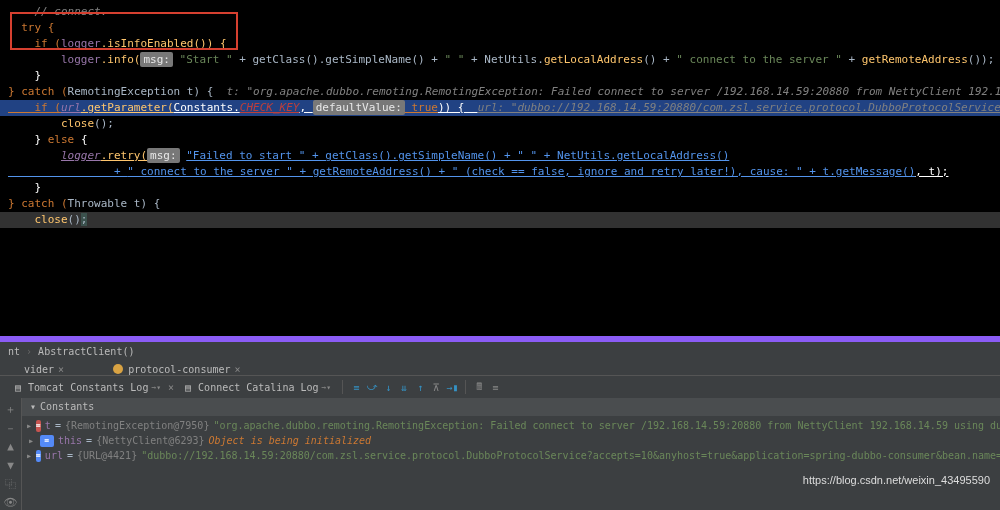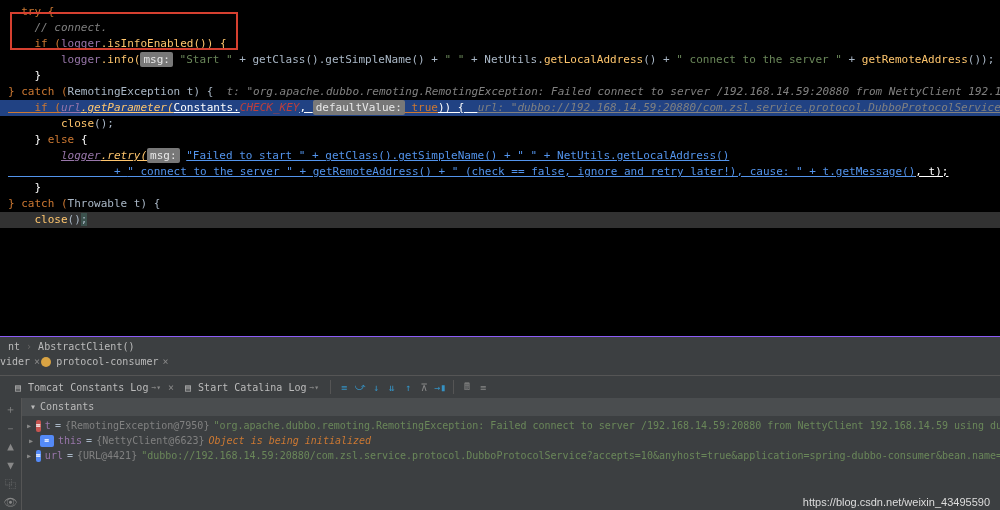--- a/index.html
+++ b/index.html
@@ -18,37 +18,37 @@
 .highlight-box { border: 2px solid #d64030; position: absolute; pointer-events: none; }
 .kw { color: #cc7832; }
 .comment { color: #808080; font-style: italic; }
 .method { color: #ffc66d; }
 .field { color: #9876aa; }
 .str { color: #6a8759; }
 .param-hint { background: #787878; color: #e8e8e8; padding: 1px 3px; border-radius: 2px; }
 .ident { color: #a9b7c6; }
 .paren { color: #a9b7c6; }
 .white { color: #ffffff; }
-.const-red { color: #bc3f3c; font-style: italic; }
+.const-red { color: #bc3f3c; font-style: italic; text-decoration: underline; }
 .orange-under { color: #cc7832; text-decoration: underline; }
-.yellow-under { color: #ffc66d; text-decoration: underline; font-style: italic; }
+.yellow-under { color: #ffc66d; text-decoration: underline; }
 .gray-under { color: #808080; text-decoration: underline; font-style: italic; }
 .blue-under { color: #5394ec; text-decoration: underline; }
 .purple-under { color: #9876aa; text-decoration: underline; font-style: italic; }
 .white-under { color: #ffffff; text-decoration: underline; }
 .hl-line { background: #214283; display: inline-block; width: 100%; }
 .brace-match { background: #3b514d; }
 .cursor-bg { background: #323232; }
 
-.breadcrumb { background: #3c3f41; color: #bbb; height: 20px; line-height: 20px; padding: 0 8px; font-size: 10px; border-top: 1px solid #8b5cf6; }
+.breadcrumb { background: #3c3f41; color: #bbb; height: 20px; line-height: 20px; padding: 0 8px; font-size: 10px; border-top: 6px solid #8b5cf6; }
 .breadcrumb span::after { content: " › "; color: #666; }
 .breadcrumb span:last-child::after { content: ""; }
 
 .tabs { background: #3c3f41; height: 20px; display: flex; align-items: center; border-bottom: 1px solid #555; font-size: 10px; }
-.tab { padding: 0 0; color: #bbb; display: flex; align-items: flex-start; gap: 4px; height: 100%; }
+.tab { padding: 0 24px; color: #bbb; display: flex; align-items: flex-end; gap: 4px; height: 100%; }
 .tab .close { color: #888; }
 .tab-icon { width: 12px; height: 12px; display: inline-block; }
 
 .toolbar { background: #3c3f41; height: 22px; display: flex; align-items: center; padding: 0 6px; gap: 2px; font-size: 10px; }
 .toolbar .item { padding: 0 5px; color: #bbb; display: flex; align-items: center; gap: 3px; }
 .dropdown-arrow { font-size: 8px; color: #888; }
 .sep { width: 1px; height: 14px; background: #555; margin: 0 4px; }
 .tb-icon { width: 14px; height: 14px; display: inline-flex; align-items: center; justify-content: center; }
 
 .debug-panel { background: #3c3f41; height: 112px; display: flex; }
@@ -60,28 +60,28 @@
 .var-row { line-height: 15px; display: flex; align-items: center; gap: 4px; white-space: nowrap; }
 .var-arrow { color: #888; width: 10px; text-align: center; }
 .var-badge { width: 14px; height: 12px; border-radius: 2px; display: inline-flex; align-items: center; justify-content: center; font-size: 8px; }
 .badge-ex { background: #c75450; color: #fff; }
 .badge-obj { background: #548af7; color: #fff; }
 .var-name { color: #9876aa; }
 .var-type { color: #808080; }
 .var-val { color: #6a8759; }
 .var-warn { color: #cc7832; font-style: italic; }
 
-.watermark { position: absolute; bottom: 2px; right: 10px; color: #ddd; font-size: 11px; font-family: Arial, sans-serif; }
+.watermark { position: absolute; bottom: 24px; right: 10px; color: #ddd; font-size: 11px; font-family: Arial, sans-serif; }
 </style>
 </head>
 <body>
 
 <div class="editor">
+  <div class="line"><span class="comment">    // connect.</span></div>
   <div class="line"><span class="kw">  try {</span></div>
-  <div class="line"><span class="comment">    // connect.</span></div>
   <div class="line"><span class="kw">    if (</span><span class="field">logger</span><span class="method">.isInfoEnabled()) {</span></div>
   <div class="line"><span>        </span><span class="field">logger</span><span class="method">.info(</span><span class="param-hint">msg:</span> <span class="str">"Start "</span><span class="ident"> + getClass().getSimpleName() + </span><span class="str">" "</span><span class="ident"> + NetUtils.</span><span class="method">getLocalAddress</span><span class="ident">() + </span><span class="str">" connect to the server "</span><span class="ident"> + </span><span class="method">getRemoteAddress</span><span class="ident">());</span></div>
   <div class="line"><span class="white">    }</span></div>
   <div class="line"><span class="kw">} catch (</span><span class="ident">RemotingException</span><span class="ident"> t) {  </span><span class="comment">t: "org.apache.dubbo.remoting.RemotingException: Failed connect to server /192.168.14.59:20880 from NettyClient 192.168.1</span></div>
   <div class="line hl-line"><span class="orange-under">    if (</span><span class="purple-under">url</span><span class="yellow-under">.getParameter(</span><span class="white-under">Constants.</span><span class="const-red">CHECK_KEY</span><span class="white-under">, </span><span class="param-hint">defaultValue:</span><span class="orange-under"> true</span><span class="white-under">)) {  </span><span class="gray-under">url: "dubbo://192.168.14.59:20880/com.zsl.service.protocol.DubboProtocolService?acce</span></div>
   <div class="line"><span class="method">        close</span><span class="ident">();</span></div>
   <div class="line"><span class="white">    }</span> <span class="kw">else </span><span class="white">{</span></div>
   <div class="line"><span>        </span><span class="purple-under">logger</span><span class="yellow-under">.retry(</span><span class="param-hint">msg:</span> <span class="blue-under">"Failed to start " + getClass().getSimpleName() + " " + NetUtils.getLocalAddress()</span></div>
   <div class="line"><span class="blue-under">                + </span><span class="blue-under">" connect to the server " + getRemoteAddress() + " (check == false, ignore and retry later!), cause: " + t.getMessage()</span><span class="white-under">, t);</span></div>
   <div class="line"><span class="white">    }</span></div>
@@ -111,21 +111,21 @@
 
 <div class="toolbar">
   <div class="item">
       <span class="tb-icon">▤</span>
       <span>Tomcat Constants Log</span>
       <span class="dropdown-arrow">→▾</span>
     </div>
   <span class="close" style="color:#888;">×</span>
   <div class="item">
       <span class="tb-icon">▤</span>
-      <span>Start Catalina Log</span>
+      <span>Connect Catalina Log</span>
       <span class="dropdown-arrow">→▾</span>
     </div>
   <div class="sep"></div>
   <span class="tb-icon" style="color:#3592c4;">≡</span>
   <span class="tb-icon" style="color:#3592c4;">⤻</span>
   <span class="tb-icon" style="color:#3592c4;">↓</span>
   <span class="tb-icon" style="color:#3592c4;">⇊</span>
   <span class="tb-icon" style="color:#3592c4;">↑</span>
   <span class="tb-icon" style="color:#888;">⊼</span>
   <span class="tb-icon" style="color:#3592c4;">→▮</span>
@@ -153,21 +153,21 @@
         <span class="var-arrow">▸</span>
         <span class="var-badge badge-ex">≡</span>
         <span class="var-name">t</span> = 
         <span class="var-type">{RemotingException@7950}</span>
         <span class="var-val">"org.apache.dubbo.remoting.RemotingException: Failed connect to server /192.168.14.59:20880 from NettyClient 192.168.14.59 using dubbo version 2.7.1, cause: Connect wait timeout: 3000ms."</span>
       </div>
       <div class="var-row">
         <span class="var-arrow">▸</span>
         <span class="var-badge badge-obj">≡</span>
         <span class="var-name">this</span> = 
-        <span class="var-type">{NettyClient@6623}</span>
+        <span class="var-type">{NettyClient@6293}</span>
         <span class="var-warn">Object is being initialized</span>
       </div>
       <div class="var-row">
         <span class="var-arrow">▸</span>
         <span class="var-badge badge-obj">≡</span>
         <span class="var-name">url</span> = 
         <span class="var-type">{URL@4421}</span>
         <span class="var-val">"dubbo://192.168.14.59:20880/com.zsl.service.protocol.DubboProtocolService?accepts=10&amp;anyhost=true&amp;application=spring-dubbo-consumer&amp;bean.name=dubboService&amp;check=false&amp;codec=dubbo&amp;conn</span>
       </div>
     </div>

